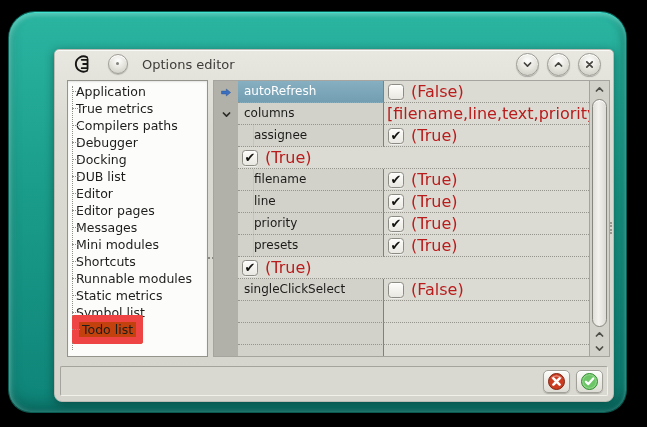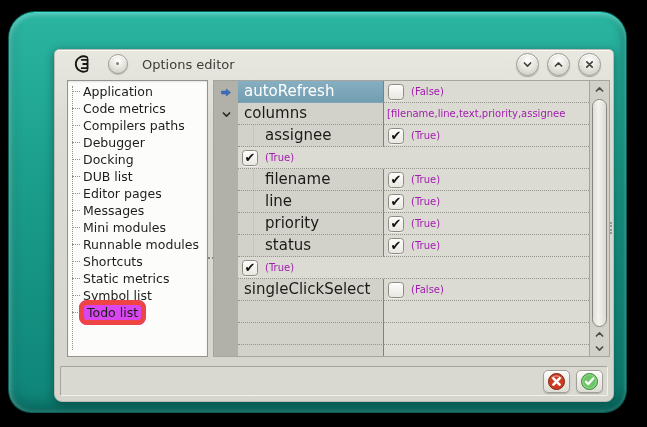--- a/index.html
+++ b/index.html
@@ -45,48 +45,48 @@
     background:radial-gradient(circle at 50% 32%,#ffffff,#e0dfd7 58%,#c7c6be);
     border:1px solid #9d9c94;box-shadow:0 1px 1px rgba(0,0,0,.25), inset 0 1px 0 #fff;color:#45443f;
   }
   
   .tree{
     position:absolute;left:12px;top:30px;width:141px;height:277px;box-sizing:border-box;
     background:#fcfcfa;border:1px solid #95948c;overflow:hidden;padding-top:2px;
     box-shadow:inset 0 1px 2px rgba(0,0,0,.10);
   }
   .tree::before{content:"";position:absolute;left:4px;top:5px;height:264px;border-left:1px dotted #8f8f89}
-  .tree-item{height:17px;line-height:17px;padding-left:15px;position:relative;font-size:12.5px;color:#1d1d1b;white-space:nowrap;cursor:default}
+  .tree-item{height:17px;line-height:17px;padding-left:8px;position:relative;font-size:12.5px;color:#1d1d1b;white-space:nowrap;cursor:default}
   .tree-item::before{content:"";position:absolute;left:4px;top:8px;width:8px;border-top:1px dotted #8f8f89}
-  .tree-item.selected .tree-label{background:#d946ef;border:5px solid #ef4444;border-radius:8px;padding:0 3px;margin-left:-4px}
+  .tree-item.selected .tree-label{background:#c2410c;border:7px solid #ef4444;border-radius:3px;padding:0 3px;margin-left:-4px}
   
   .splitter{position:absolute;left:154px;top:30px;width:4px;height:277px}
   .splitter::after{content:"";position:absolute;left:-1px;top:177px;width:2px;height:2px;background:#8a8982;box-shadow:4px 0 0 #8a8982}
   
   .grid{position:absolute;left:158px;top:30px;width:397px;height:277px;box-sizing:border-box;border:1px solid #a5a49e;display:flex;background:#dcdbd3}
   .grid-main{flex:1;position:relative;overflow:hidden}
   .grid-main::before{content:"";position:absolute;left:0;top:0;bottom:0;width:24px;background:#b2b1a9;border-right:1px solid #c4c3bb}
   .prow{display:flex;height:22px;position:relative}
   .gcell{width:24px;flex:none;display:flex;align-items:center;justify-content:center;color:#2b2b27;z-index:1}
   .ncell{
     width:146px;flex:none;box-sizing:border-box;background:#d3d2ca;
     border-right:1px solid #81807a;border-bottom:1px dotted #96958d;
-    font-size:15px;color:#1b1b19;line-height:21px;padding-left:6px;white-space:nowrap;overflow:hidden;
-  }
-  .ncell.child{padding-left:27px;position:relative}
+    font-size:12px;color:#1b1b19;line-height:21px;padding-left:6px;white-space:nowrap;overflow:hidden;
+  }
+  .ncell.child{padding-left:16px;position:relative}
   .ncell.child::before{content:"";position:absolute;left:15px;top:0;bottom:0;border-left:1px solid #c6c5bd}
   .ncell.sel{background:linear-gradient(180deg,#86afc1,#739db1);color:#fff}
   .vcell{flex:1;box-sizing:border-box;border-bottom:1px dotted #96958d;display:flex;align-items:center;overflow:hidden;background:#dcdbd3}
   .cb{
     width:14px;height:14px;flex:none;border:1px solid #8d8c84;border-radius:3.5px;margin:0 7px 0 4px;
     background:linear-gradient(180deg,#fdfdfb,#e9e8e1);display:inline-flex;align-items:center;justify-content:center;
     box-shadow:inset 0 1px 1px rgba(255,255,255,.9),0 1px 0 rgba(255,255,255,.55);
   }
   .cb.checked::after{content:"✔";font-size:13px;font-weight:bold;color:#121210;line-height:1;margin-top:-1px}
-  .vtext{font-size:10px;color:#a21caf;white-space:nowrap}
+  .vtext{font-size:16px;color:#b91c1c;white-space:nowrap}
   .vtrunc{overflow:hidden;padding-left:3px}
   
   .scrollbar{width:19px;flex:none;position:relative;background:#d2d1c9;border-left:1px solid #a5a49c}
   .sb-btn{position:absolute;left:0;right:0;height:14px;display:flex;align-items:center;justify-content:center;color:#4e4e48}
   .sb-top{top:1px}.sb-up2{bottom:15px}.sb-down{bottom:1px}
   .sb-thumb{
     position:absolute;left:2px;right:2px;top:18px;height:226px;border-radius:8px;
     background:linear-gradient(90deg,#dfded8,#f3f2ec 42%,#dbdad4);
     border:1px solid #88877f;box-shadow:inset 0 1px 0 #fff;
   }
@@ -141,30 +141,31 @@
               <svg width="11" height="11" viewBox="0 0 11 11">
                 <path d="M2.8 2.8 L8.2 8.2 M8.2 2.8 L2.8 8.2" fill="none" stroke="currentColor" stroke-width="1.7" stroke-linecap="round"></path>
               </svg>
             </span>
           </span>
         </span>
     </div>
 
     <div class="tree">
         <div class="tree-item"><span class="tree-label">Application</span></div>
-        <div class="tree-item"><span class="tree-label">Code metrics</span></div>
+        <div class="tree-item"><span class="tree-label">True metrics</span></div>
         <div class="tree-item"><span class="tree-label">Compilers paths</span></div>
         <div class="tree-item"><span class="tree-label">Debugger</span></div>
         <div class="tree-item"><span class="tree-label">Docking</span></div>
         <div class="tree-item"><span class="tree-label">DUB list</span></div>
+        <div class="tree-item"><span class="tree-label">Editor</span></div>
         <div class="tree-item"><span class="tree-label">Editor pages</span></div>
         <div class="tree-item"><span class="tree-label">Messages</span></div>
         <div class="tree-item"><span class="tree-label">Mini modules</span></div>
+        <div class="tree-item"><span class="tree-label">Shortcuts</span></div>
         <div class="tree-item"><span class="tree-label">Runnable modules</span></div>
-        <div class="tree-item"><span class="tree-label">Shortcuts</span></div>
         <div class="tree-item"><span class="tree-label">Static metrics</span></div>
         <div class="tree-item"><span class="tree-label">Symbol list</span></div>
         <div class="tree-item selected"><span class="tree-label">Todo list</span></div>
       </div>
 
     <div class="splitter"></div>
 
     <div class="grid">
       <div class="grid-main">
           <div class="prow">
@@ -224,21 +225,21 @@
           <div class="prow">
             <div class="gcell"></div>
             <div class="ncell child">priority</div>
             <div class="vcell">
               <span class="cb checked"></span>
               <span class="vtext">(True)</span>
             </div>
           </div>
           <div class="prow">
             <div class="gcell"></div>
-            <div class="ncell child">status</div>
+            <div class="ncell child">presets</div>
             <div class="vcell">
               <span class="cb checked"></span>
               <span class="vtext">(True)</span>
             </div>
           </div>
           <div class="prow">
             <div class="gcell"></div>
             <div class="vcell">
               <span class="cb checked"></span>
               <span class="vtext">(True)</span>

